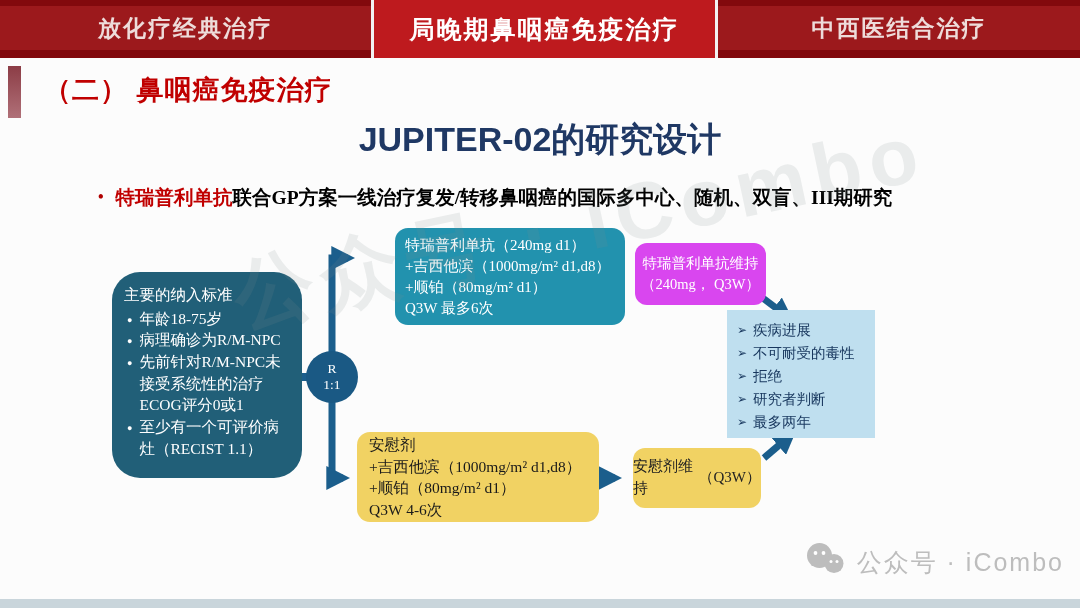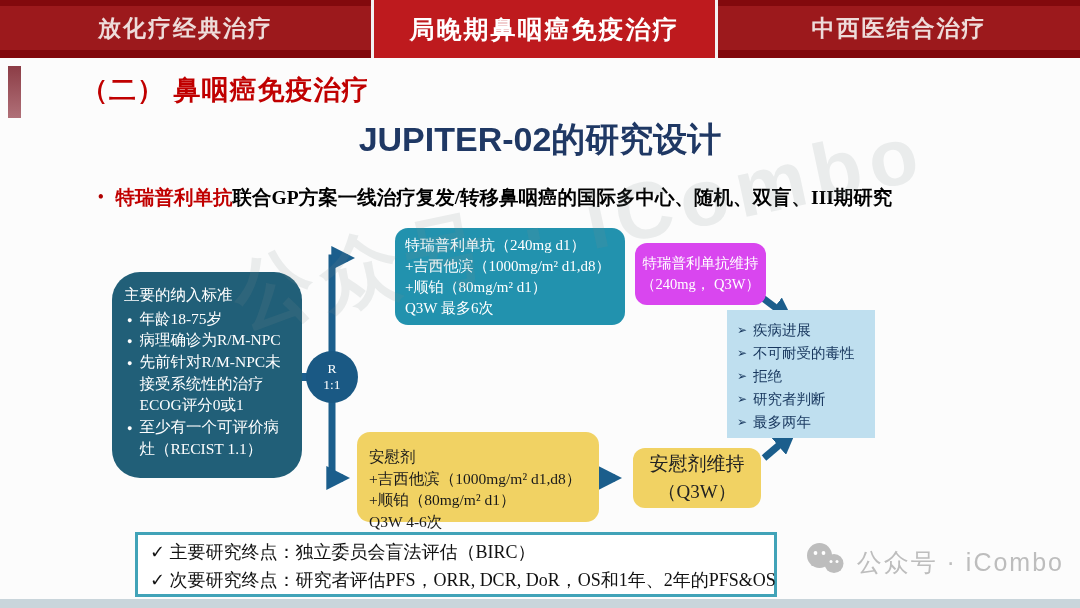--- a/index.html
+++ b/index.html
@@ -17,21 +17,21 @@
   .tab-1 { left:0;    top:6px; width:371px; height:44px; background:#9c191c; color:#eedcda; font-size:23px; }
   .tab-2 { left:374px; top:0;  width:341px; height:58px; background:#be1a1e; color:#ffffff; font-size:25px; }
   .tab-3 { left:718px; top:6px; width:362px; height:44px; background:#9c191c; color:#eedcda; font-size:23px; }
   .tab-sep { position:absolute; top:0; width:3px; height:58px; background:#f2f2f2; }
   .sep1 { left:371px; } .sep2 { left:715px; }
 
   
   .accent-bar { position:absolute; left:8px; top:66px; width:13px; height:52px;
                 background:linear-gradient(180deg,#8c3d46,#b07078); }
   .section-heading { position:absolute; left:44px; top:72px; font-size:27px; font-weight:700;
-                     color:#c00000; letter-spacing:1px;margin-left:37px; }
+                     color:#c00000; letter-spacing:1px; }
   .study-title { position:absolute; left:0; top:117px; width:100%; text-align:center;
                  font-family:Liberation Sans, sans-serif; font-size:34px; font-weight:700; color:#1f3864; }
 
   .study-bullet { position:absolute; left:98px; top:184px; font-size:19.5px; font-weight:700;
                   font-family:"Liberation Serif", serif; color:#000; white-space:nowrap; }
   .study-bullet .dot { color:#b00000; font-size:16px; margin-right:12px; vertical-align:2px; }
   .study-bullet .hl { color:#c00000; }
 
   
   .diag-watermark { position:absolute; left:235px; top:245px; transform:rotate(-12deg);
@@ -52,30 +52,30 @@
 
   .r-circle { left:306px; top:351px; width:52px; height:52px; border-radius:50%;
               background:#1a5984; color:#fff; display:flex; flex-direction:column;
               align-items:center; justify-content:center; font-size:13.5px; line-height:1.2;
               font-family:"Liberation Serif", serif; }
 
   .arm1-box { left:362px; top:228px; width:230px; height:97px; background:#2292ae;
               border-radius:13px; color:#fff; padding:7px 10px; font-size:15px; line-height:1.4;
               font-family:"Liberation Serif", serif;margin-left:33px; }
   .arm2-box { left:357px; top:432px; width:242px; height:90px; background:#f1d263;
-              border-radius:13px; color:#1a1a1a; padding:14px 12px; font-size:15.5px; line-height:1.4;
+              border-radius:13px; color:#1a1a1a; padding:2px 12px; font-size:15.5px; line-height:1.4;
               font-family:"Liberation Serif", serif; }
 
   .maint1-box { left:635px; top:243px; width:131px; height:62px; background:#d946ef;
                 border-radius:12px; color:#fff; display:flex; flex-direction:column;
                 align-items:center; justify-content:center; font-size:14.5px; line-height:1.45;
                 font-family:"Liberation Serif", serif; }
   .maint2-box { left:633px; top:448px; width:128px; height:60px; background:#f1d263;
-                border-radius:12px; color:#222; display:flex; flex-direction:column;
-                align-items:center; justify-content:center; font-size:19px; line-height:1.45;
+                border-radius:12px; color:#222; display:flex; 
+                align-items:center; justify-content:center; font-size:15px; line-height:1.45;
                 font-family:"Liberation Serif", serif; }
 
   .discontinue-box { left:727px; top:310px; width:148px; height:128px; background:#bfdfef;
                      color:#17365d; padding:9px 6px 6px 8px; font-size:14.5px; line-height:1.58;
                      font-family:"Liberation Serif", serif; }
   .discontinue-box .marker { font-size:12px; margin:2px 6px 0 2px; }
 
   .endpoints-box { left:135px; top:532px; width:642px; height:65px; background:#ffffff;
                    border:3px solid #41a3b8; color:#111; padding:4px 12px;
                    font-family:"Liberation Serif", serif; font-size:18px; line-height:1.55;
@@ -192,24 +192,20 @@
     <div class="li-row">
       <span class="marker">➢</span>
       <span>研究者判断</span>
     </div>
     <div class="li-row">
       <span class="marker">➢</span>
       <span>最多两年</span>
     </div>
   </div>
 
-  <div class="dbox endpoints-box">
-    <div>✓ 主要研究终点：独立委员会盲法评估（BIRC）</div>
-    <div>✓ 次要研究终点：研究者评估PFS，ORR, DCR, DoR，OS和1年、2年的PFS&amp;OS</div>
-  </div>
 
   <div class="bottom-strip"></div>
 
   <div class="wechat-mark">
     <span>
       <svg width="42" height="34" viewBox="0 0 42 34" xmlns="http://www.w3.org/2000/svg">
         <circle cx="14.5" cy="13.5" r="12.5" fill="#bdbdbd"></circle>
         <path d="M6 24 L10 20 L14 24 Z" fill="#bdbdbd"></path>
         <circle cx="29" cy="21.5" r="9.5" fill="#bdbdbd"></circle>
         <path d="M35 29 L32 25.5 L37 24 Z" fill="#bdbdbd"></path>

